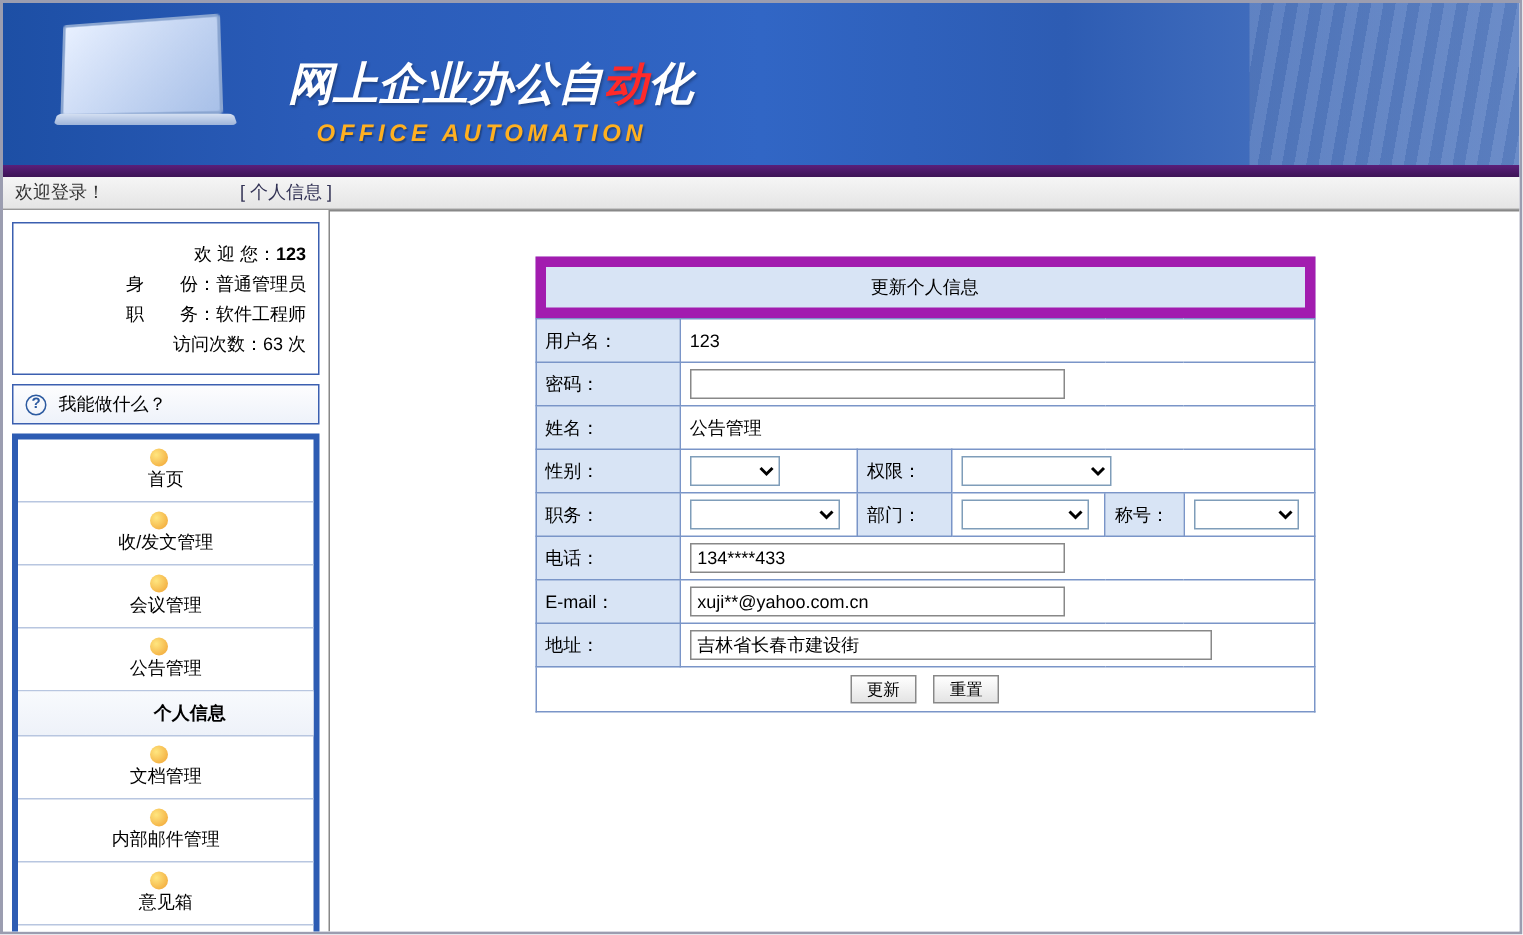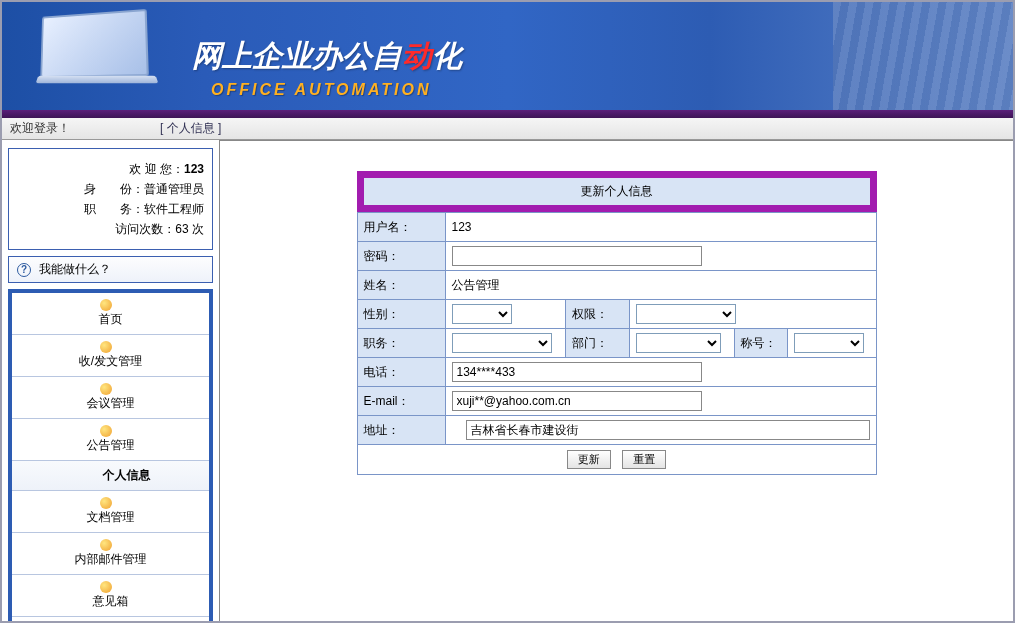--- a/index.html
+++ b/index.html
@@ -57,21 +57,21 @@
     
     
     .form-wrap { width: 520px; margin: 0 auto; }
     .form-title { border: 7px solid #a21caf; background: #d8e4f5; text-align: center; padding: 5px 0; font-size: 12px; }
     .form-table { width: 100%; border-collapse: collapse; }
     .form-table td { border: 1px solid #7a95c8; padding: 4px 6px; font-size: 12px; vertical-align: middle; height: 29px; }
     .form-table td.lbl { background: #d8e4f5; text-align: left; padding-right: 6px; }
     .form-table td.val { background: #fff; }
     .form-table input[type="text"], .form-table input[type="password"] { border: 1px solid #888; padding: 2px 4px; font-size: 12px; font-family: inherit; }
     .inp-std { width: 250px; }
-    .inp-wide { width: 404px; margin-left: 14px; }
+    .inp-wide { width: 348px; }
     .sel { border: 1px solid #7f9db9; background: #fff; height: 20px; width: 70px; font-size: 12px; }
     .sel-sm { width: 60px; }
     .btn-row { text-align: center; padding: 5px 0; border: 1px solid #7a95c8; border-top: none; }
     .btn-row button { font-size: 11px; padding: 1px 10px; margin: 0 4px; border: 1px solid #888; background: linear-gradient(to bottom, #fff, #e4e4e4); cursor: pointer; font-family: inherit; }
   </style>
 </head>
 <body>
 
 <div class="page">
 

